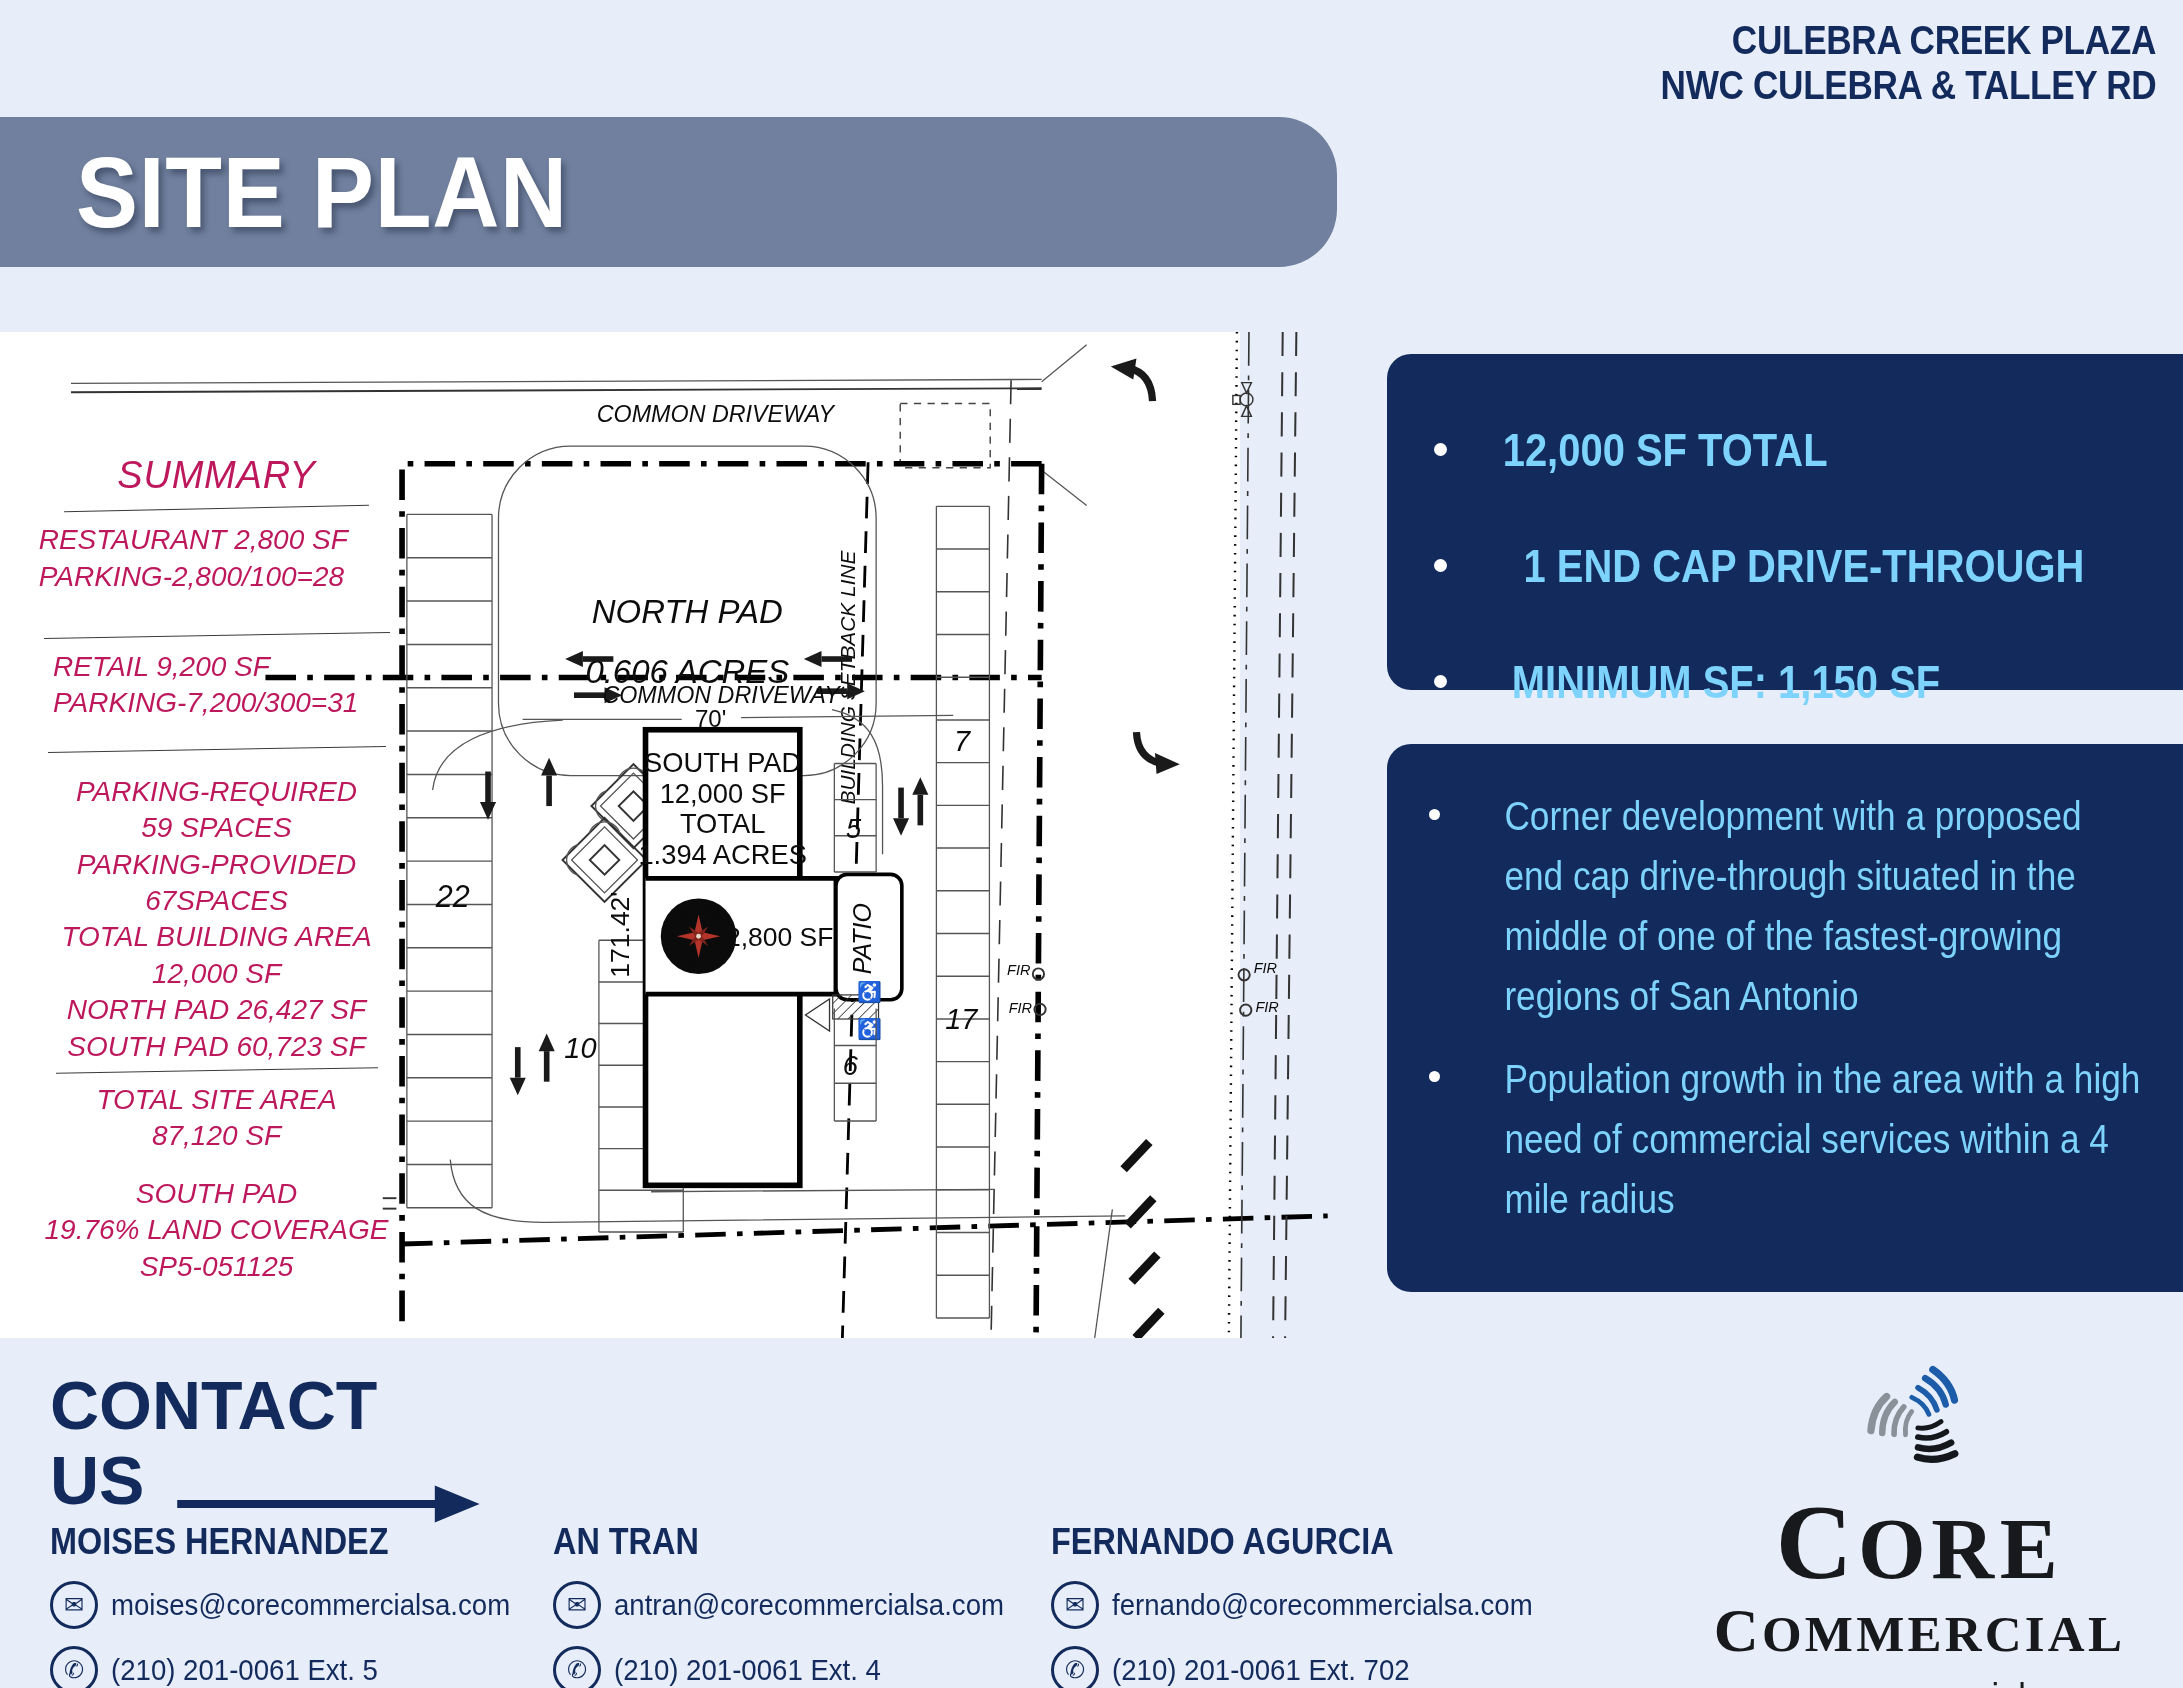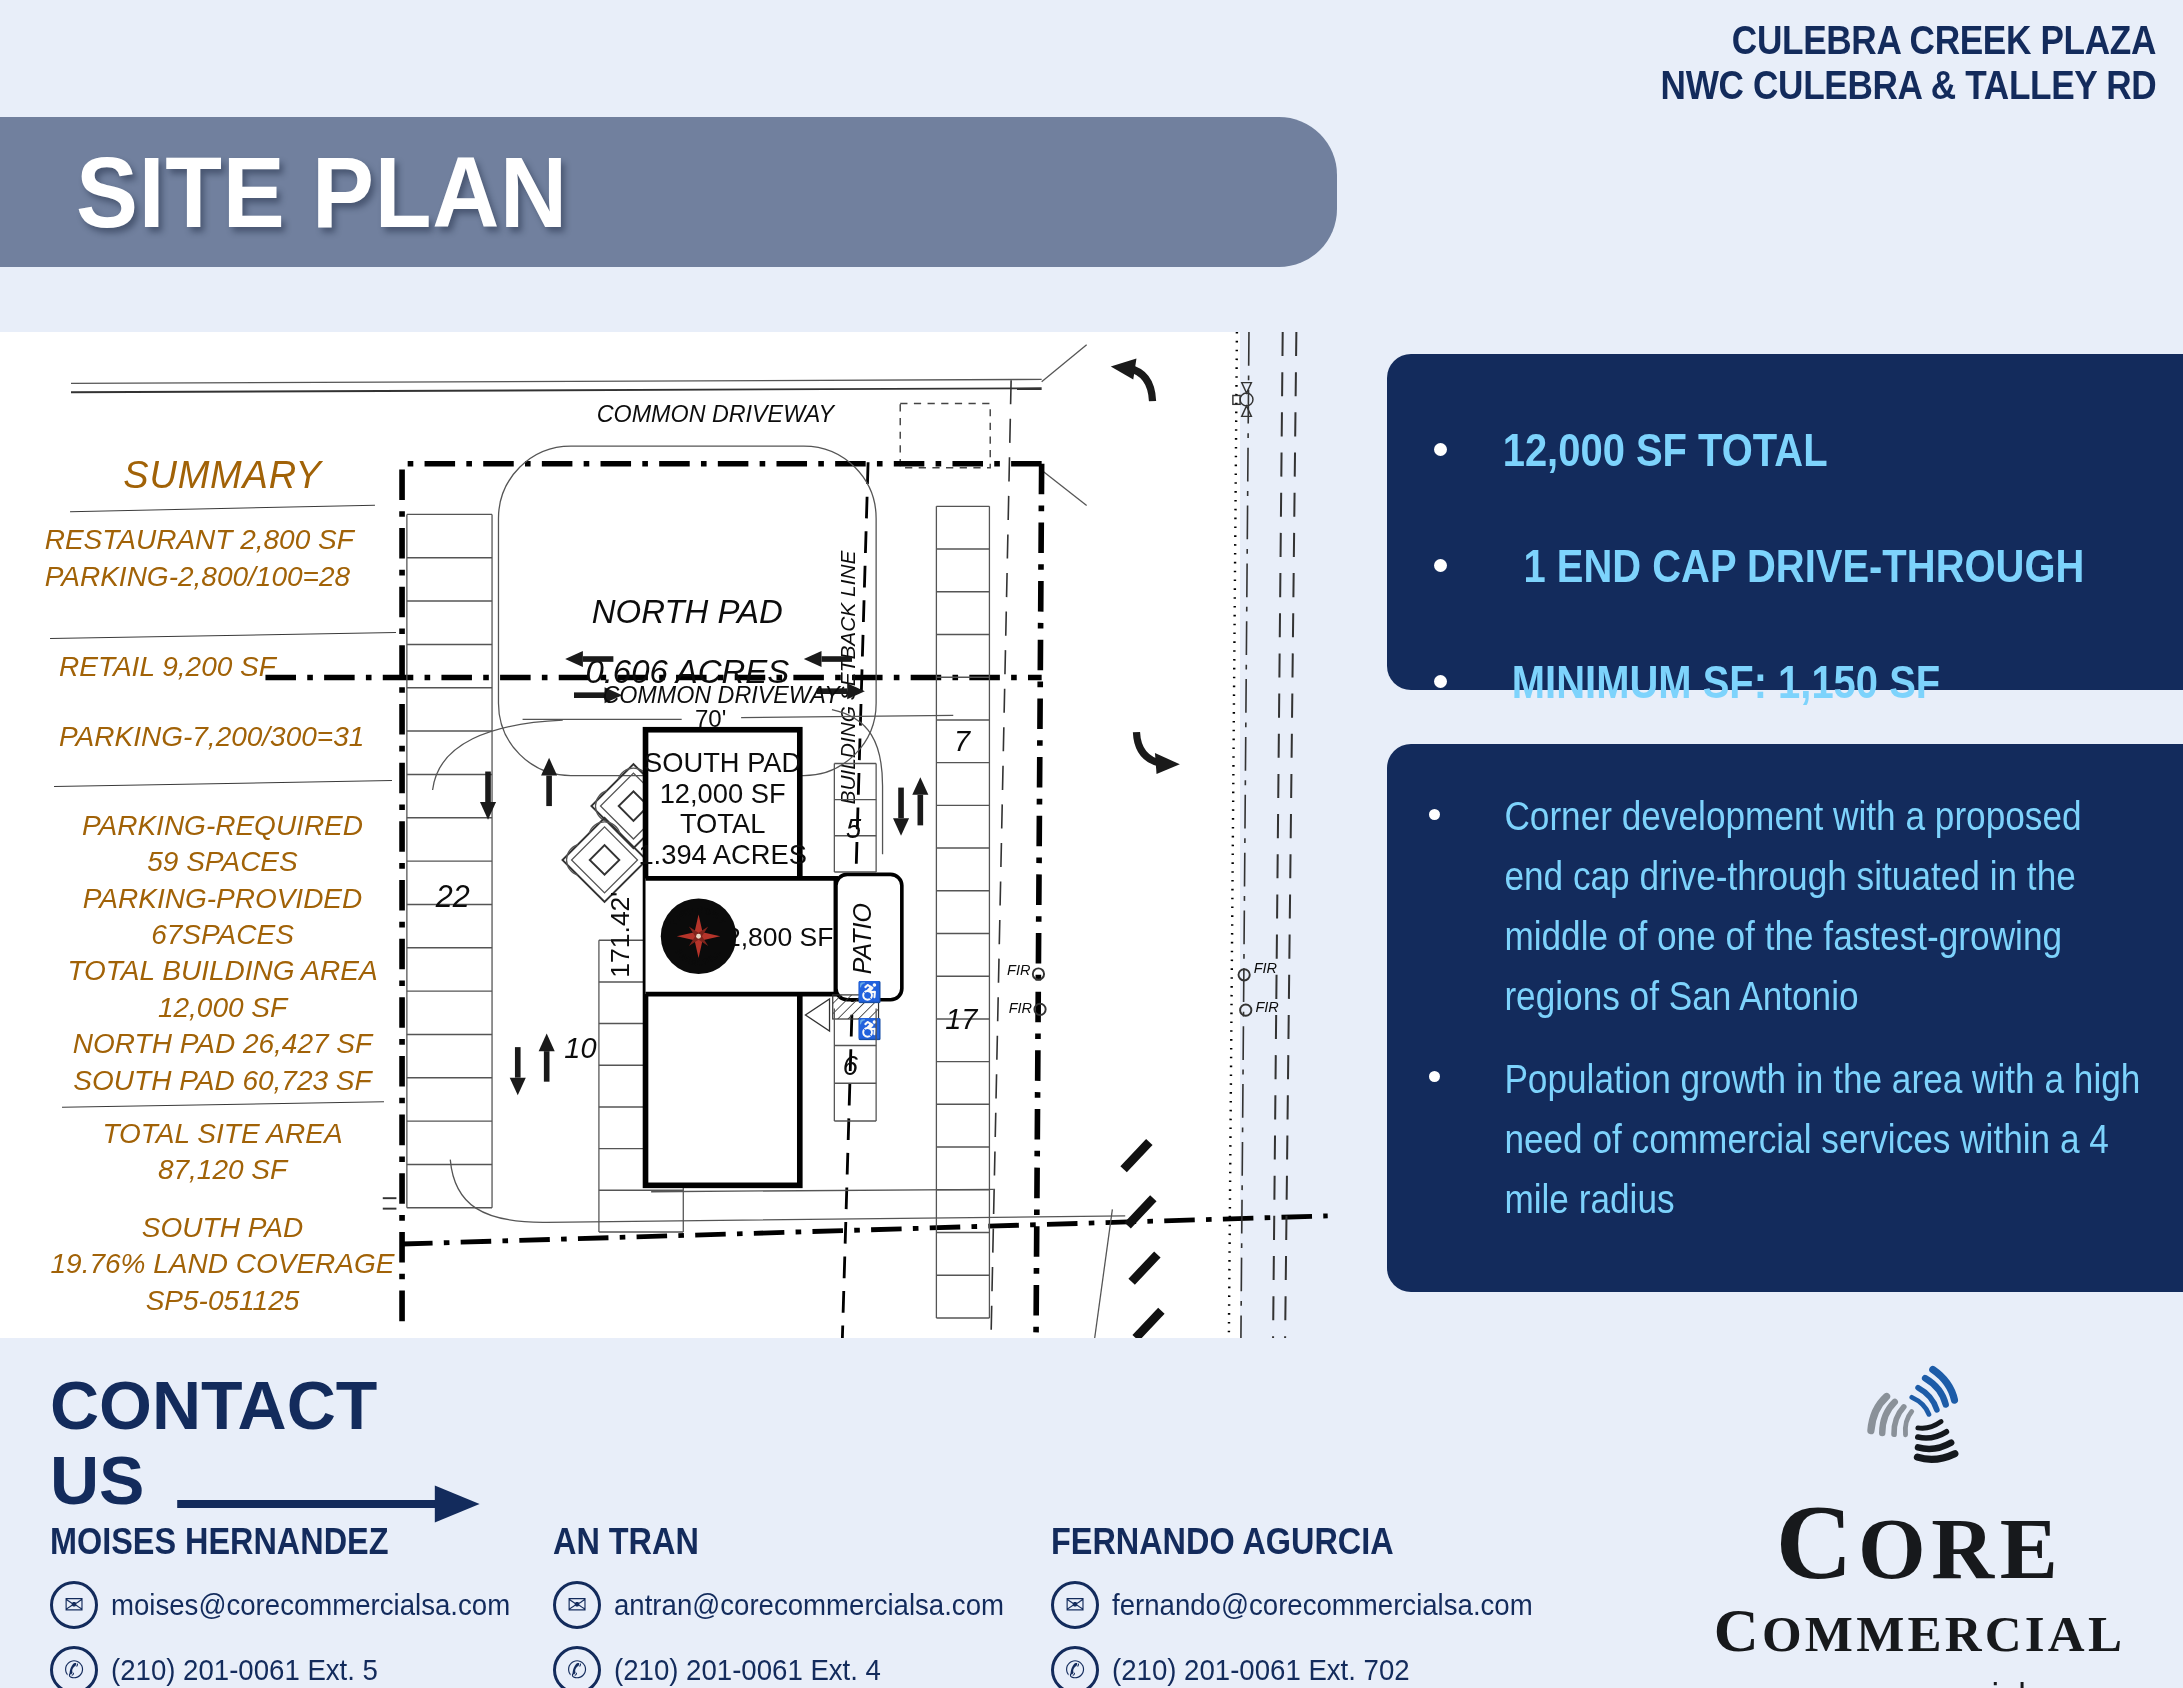--- a/index.html
+++ b/index.html
@@ -17,21 +17,21 @@
   .banner{position:absolute;left:0;top:117px;width:1337px;height:150px;background:#71809E;
           border-radius:0 58px 58px 0;display:flex;align-items:center;}
   .banner span{font-size:101px;font-weight:800;color:#ffffff;margin-left:76px;letter-spacing:0.8px;
                text-shadow:4px 4.8px 7.2px rgba(25,35,60,.45);transform:scaleX(0.92);transform-origin:0 50%;display:inline-block;}
 
   
   .plan{position:absolute;left:0;top:332px;width:1240px;height:1006px;background:#ffffff;}
   .plan svg{position:absolute;left:0;top:0;}
 
   
-  .summary{position:absolute;left:27px;top:122px;width:391px;color:#a16207;font-style:italic;}
+  .summary{position:absolute;left:21px;top:122px;width:391px;color:#be185d;font-style:italic;}
   .s-title{font-size:38px;text-align:center;letter-spacing:0.8px;}
   .s-rule{border-top:1.6px solid #3a3a3a;margin:11.3px auto 13px auto;}
   .s-line{font-size:28px;line-height:1.30;}
   .s-left{text-align:left;padding-left:17.7px;}
   .s-center{text-align:center;}
   .s-gap{height:21px;}
 
   
   .navybox{position:absolute;left:1387px;width:892px;background:#132B5C;border-radius:24px;color:#7dd3fc;}
   #box1{top:354px;height:336px;padding:68px 0 0 47px;box-sizing:border-box;}
@@ -317,21 +317,21 @@
       <line x1="1384" y1="1092" x2="1362" y2="1252" class="thin"></line>
     </svg>
 
     <div class="summary">
       <div class="s-title">SUMMARY</div>
       <div class="s-rule" style="width:305px;transform:rotate(-1.2deg);"></div>
       <div class="s-line s-left">RESTAURANT 2,800 SF</div>
       <div class="s-line s-left">PARKING-2,800/100=28</div>
       <div class="s-rule" style="width:346px;transform:rotate(-1deg);margin-top:40px;"></div>
       <div class="s-line s-left" style="padding-left:32px;">RETAIL 9,200 SF</div>
-      <div class="s-line s-left" style="padding-left:32px;margin-top:34px;">PARKING-7,200/300=31</div>
+      <div class="s-line s-left" style="padding-left:32px;">PARKING-7,200/300=31</div>
       <div class="s-rule" style="width:338px;transform:rotate(-1deg);margin-top:27px;margin-bottom:24px;"></div>
       <div class="s-line s-center">PARKING-REQUIRED</div>
       <div class="s-line s-center">59 SPACES</div>
       <div class="s-line s-center">PARKING-PROVIDED</div>
       <div class="s-line s-center">67SPACES</div>
       <div class="s-line s-center">TOTAL BUILDING AREA</div>
       <div class="s-line s-center">12,000 SF</div>
       <div class="s-line s-center">NORTH PAD 26,427 SF</div>
       <div class="s-line s-center">SOUTH PAD 60,723 SF</div>
       <div class="s-rule" style="width:322px;transform:rotate(-1deg);margin:4.8px auto 11.3px auto;"></div>

